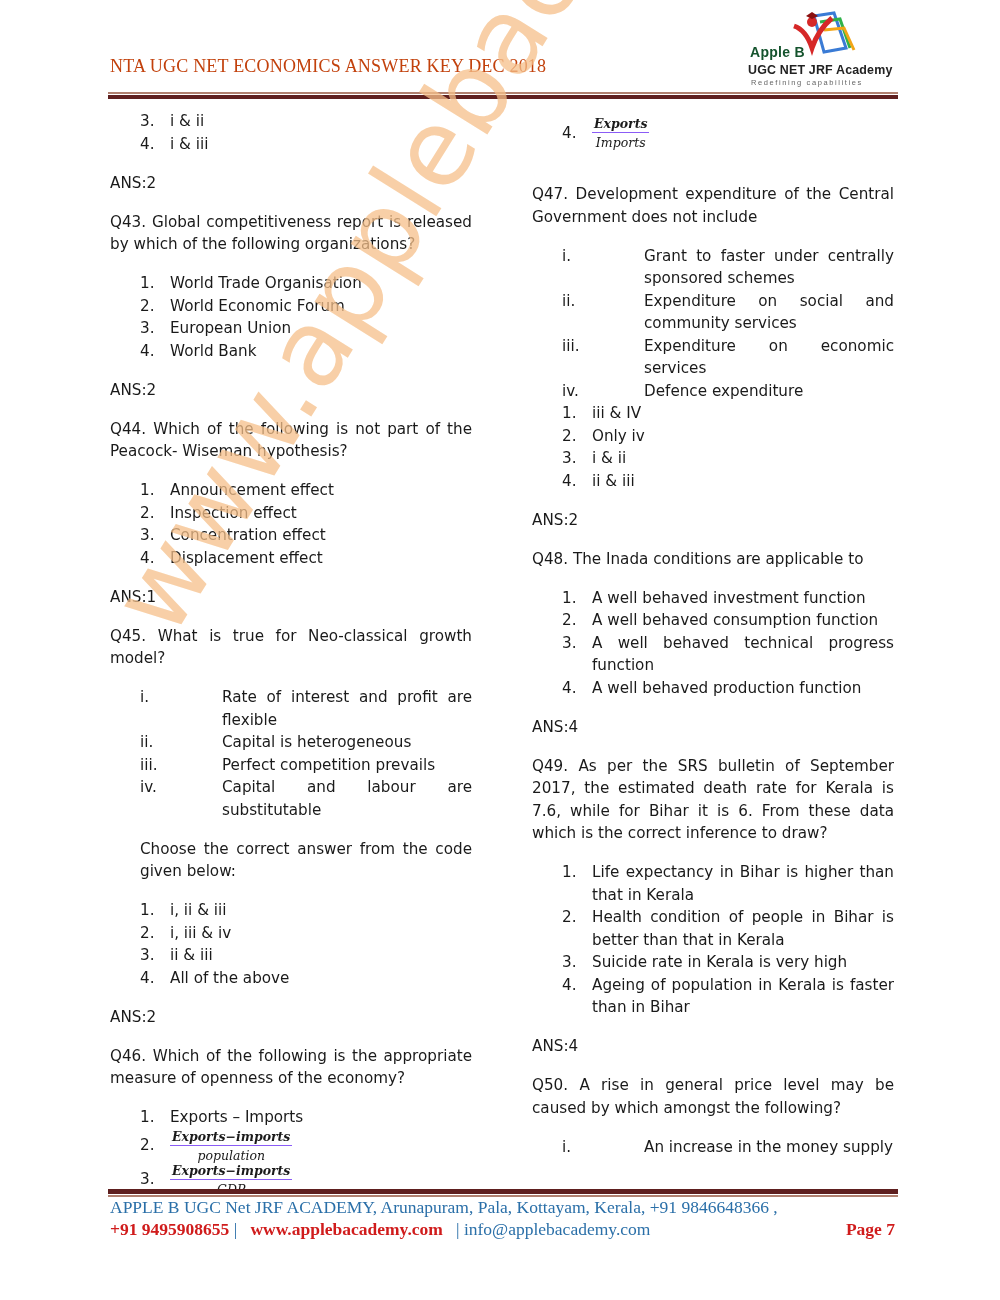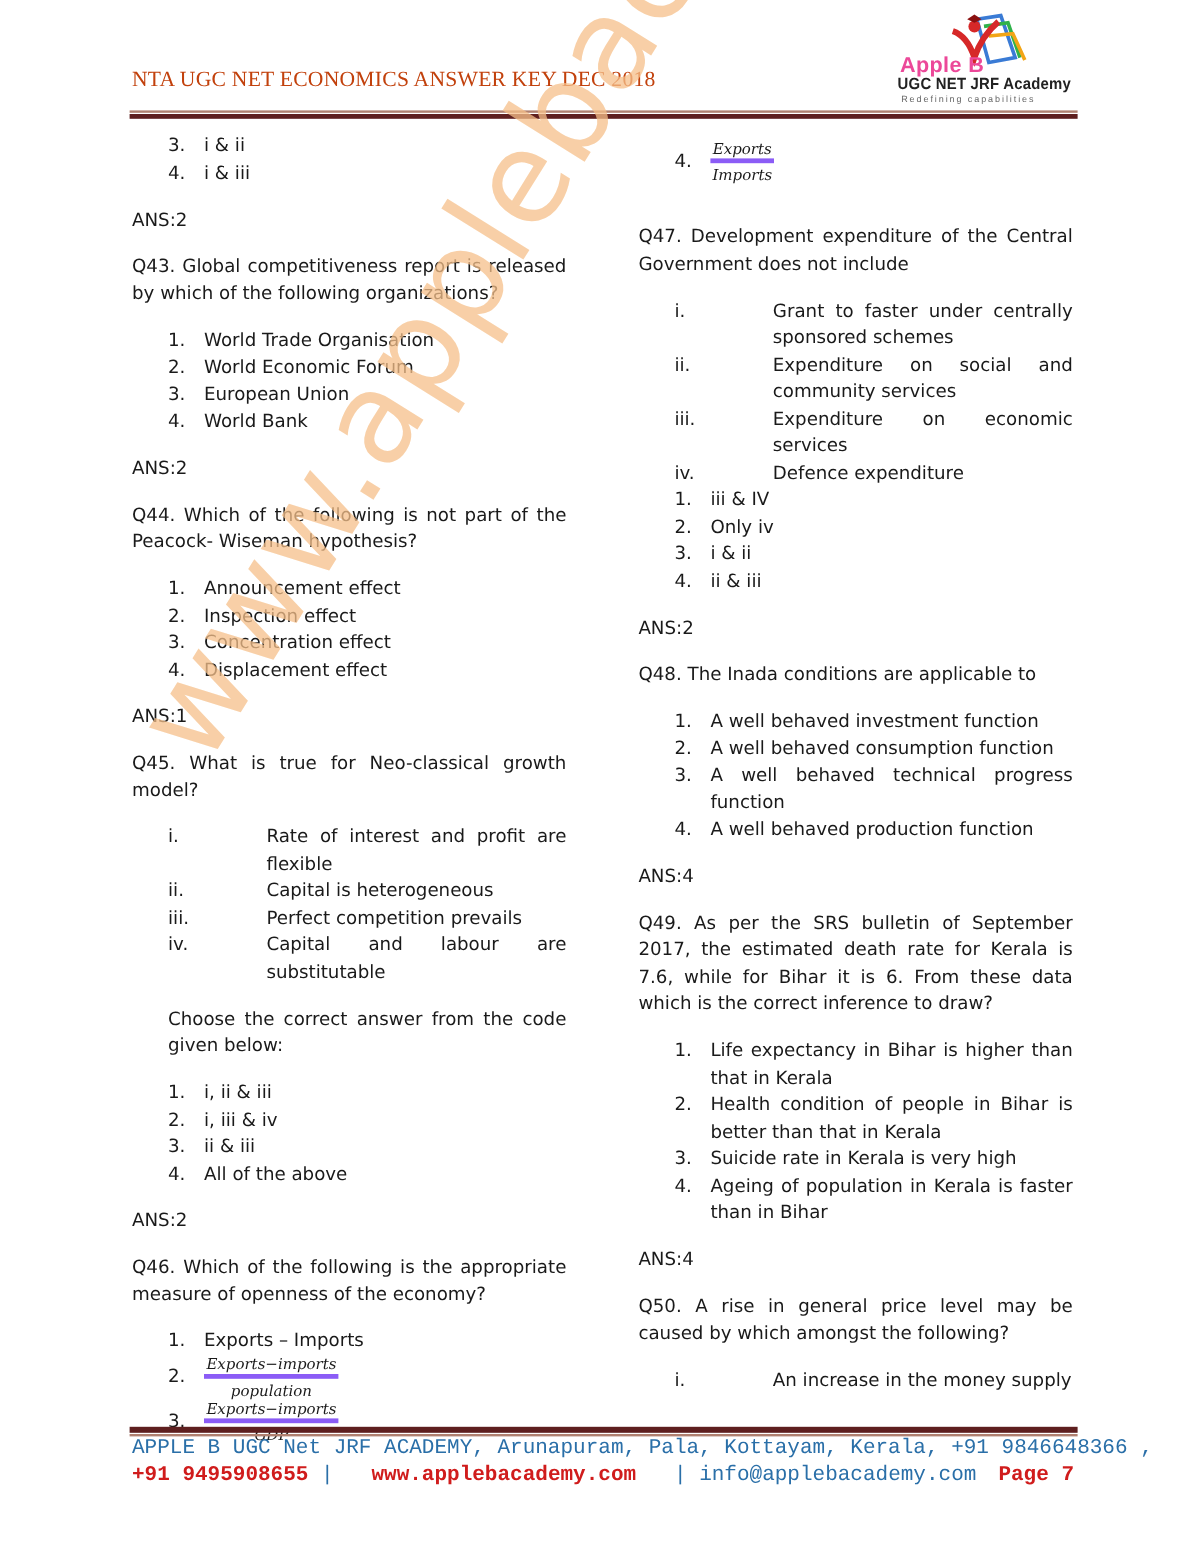--- a/index.html
+++ b/index.html
@@ -2,47 +2,47 @@
 <html><head>
 <meta charset="utf-8">
 <style>
   html, body { margin: 0; padding: 0; background: #ffffff; }
   body { width: 1000px; height: 1300px; position: relative; overflow: hidden; font-family: "DejaVu Sans", sans-serif; color: #1a1a1a; }
   .header-title { position: absolute; left: 110px; top: 56px; font-family: "Liberation Serif", serif; font-size: 18px; color: #c2410c; letter-spacing: 0.2px; white-space: nowrap; }
   .header-rule { position: absolute; left: 108px; top: 92px; width: 790px; height: 8px; }
   .header-rule .thin { height: 2px; background: #b08070; }
   .header-rule .thick { height: 4px; background: #5e1f1f; margin-top: 1px; }
   .logo { position: absolute; left: 748px; top: 8px; width: 150px; height: 80px; }
-  .logo .brand { position: absolute; left: 2px; top: 36px; font-family: "Liberation Sans", sans-serif; font-weight: bold; font-size: 18px; color: #ec4899; letter-spacing: 0.3px; }
+  .logo .brand { position: absolute; left: 2px; top: 36px; font-family: "Liberation Sans", sans-serif; font-weight: bold; font-size: 14px; color: #14532d; letter-spacing: 0.3px; }
   .logo .academy { position: absolute; left: 0px; top: 54px; font-family: "Liberation Sans", sans-serif; font-weight: bold; font-size: 13.5px; color: #222; letter-spacing: 0.2px; white-space: nowrap; transform: scaleX(0.92); transform-origin: left; }
   .logo .tagline { position: absolute; left: 3px; top: 70px; font-family: "Liberation Sans", sans-serif; font-size: 7.5px; color: #666; letter-spacing: 1.6px; white-space: nowrap; }
   .logo svg { position: absolute; left: 36px; top: 0px; }
 
   .col { position: absolute; top: 110px; font-size: 15.2px; line-height: 22.5px; }
   .col-left { left: 110px; width: 362px; }
   .col-right { left: 532px; width: 362px; }
   .p { margin: 0; text-align: justify; }
   .ans { margin: 0; }
   .gap-s { height: 16.5px; }
   .row { display: flex; }
   .num { width: 30px; flex: none; }
   .txt { flex: 1; text-align: justify; }
   .olist { padding-left: 30px; }
   .rlist .num { width: 82px; padding-left: 30px; box-sizing: content-box; }
   .frac { display: inline-flex; flex-direction: column; align-items: center; font-family: "DejaVu Serif", serif; font-style: italic; font-size: 12.5px; line-height: 15px; vertical-align: middle; }
-  .frac .top { border-bottom: 4px solid #8b5cf6; padding: 0 2px 1px; }
+  .frac .top { border-bottom: 1px solid #8b5cf6; padding: 0 2px 1px; font-weight: bold; }
   .frac .bot { padding-top: 2px; }
   .frac-row { display: flex; align-items: center; }
 
   .watermark { position: absolute; left: 140px; top: 560px; font-family: "DejaVu Sans", sans-serif; font-size: 106px; color: #f6c08a; opacity: 0.75; transform: rotate(-58deg); transform-origin: left center; white-space: nowrap; pointer-events: none; letter-spacing: 1px; }
 
   .footer-rule { position: absolute; left: 108px; top: 1189px; width: 790px; }
   .footer-rule .thick { height: 5px; background: #5e1f1f; }
   .footer-rule .thin { height: 1.5px; background: #b08070; margin-top: 1px; }
-  .footer { position: absolute; left: 110px; top: 1196px; width: 785px; font-family: Liberation Mono, monospace; font-size: 17.5px; line-height: 22px; }
+  .footer { position: absolute; left: 110px; top: 1196px; width: 785px; font-family: Liberation Serif, serif; font-size: 17.5px; line-height: 22px; }
   .footer .line1 { color: #2a6fa8; white-space: nowrap; }
   .footer .line2 { white-space: nowrap; position: relative; }
   .footer .red { color: #d01c1c; font-weight: bold; text-align: center; }
   .footer .blue { color: #2a6fa8; }
   .footer .page { position: absolute; right: 0; top: 0; color: #d01c1c; font-weight: bold; }
 </style>
 </head>
 <body>
 
 <div class="header-title">NTA UGC NET ECONOMICS ANSWER KEY DEC 2018</div>

